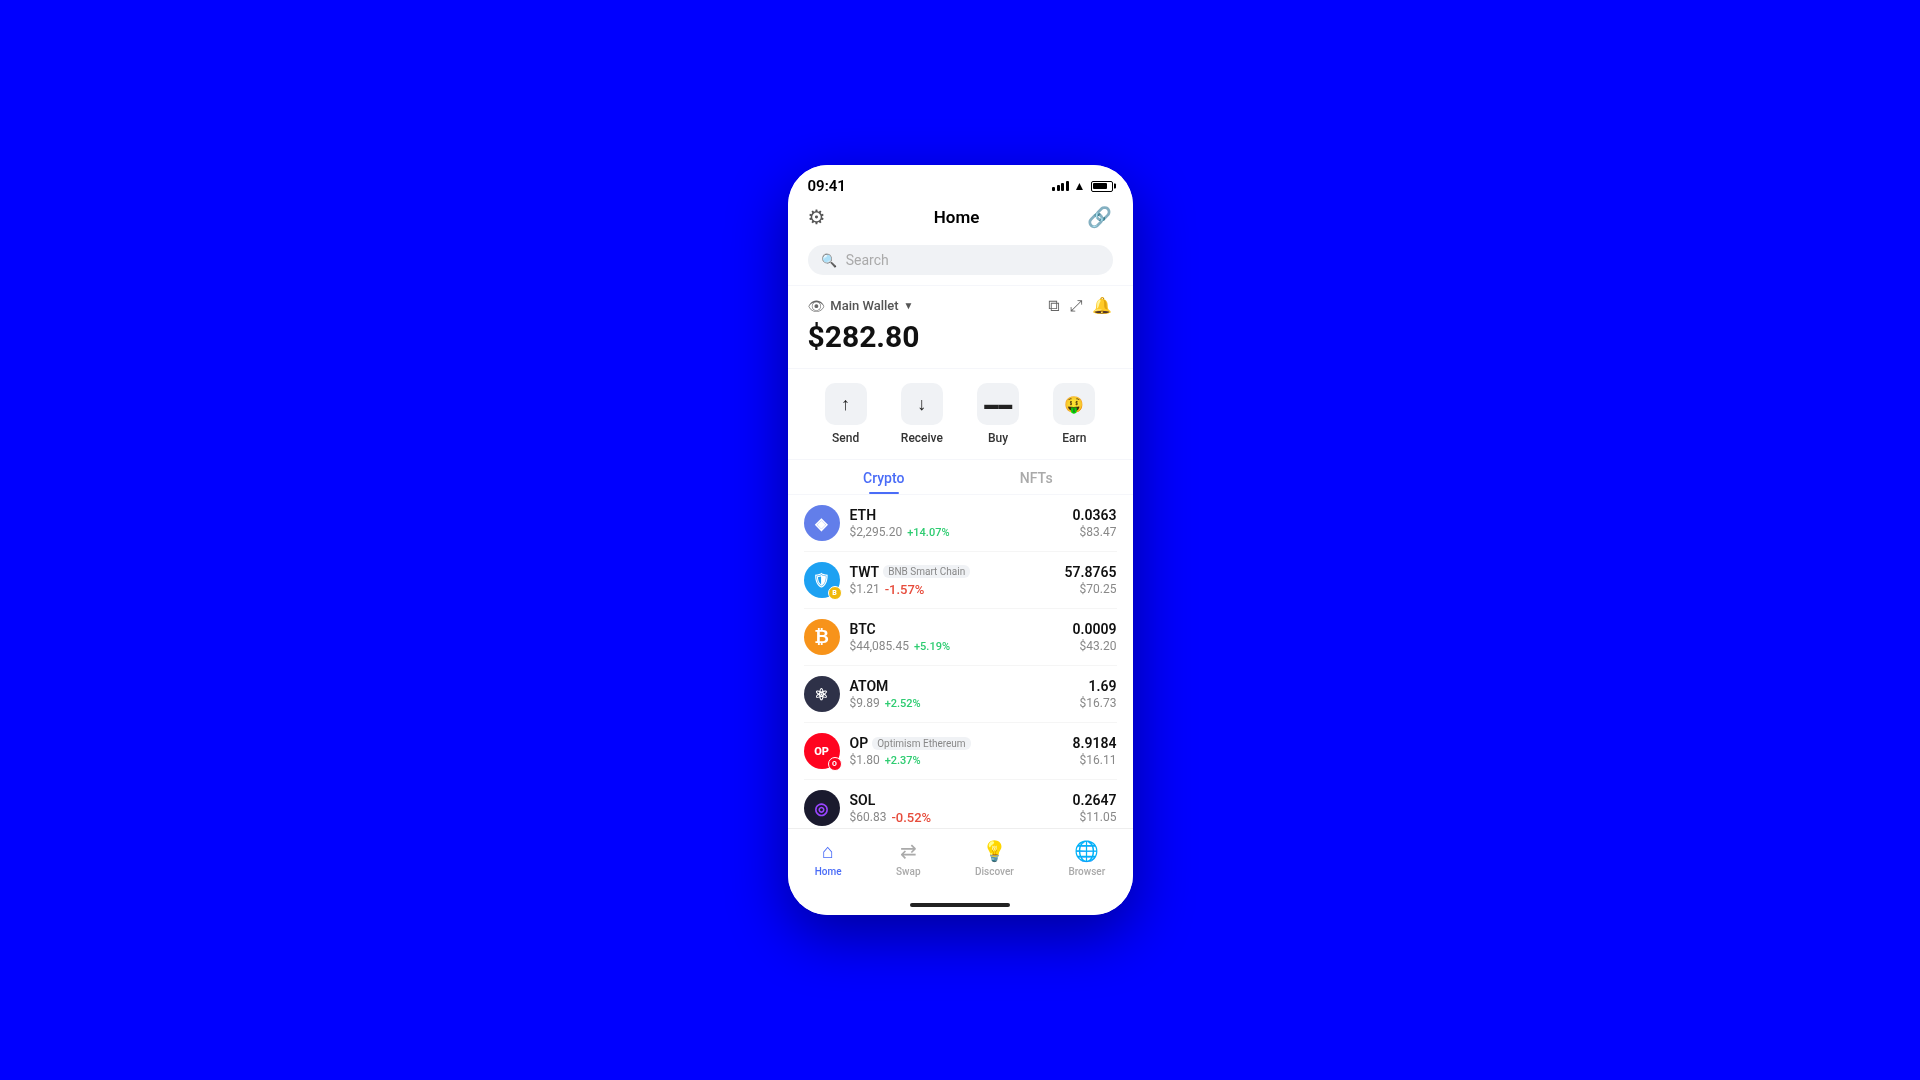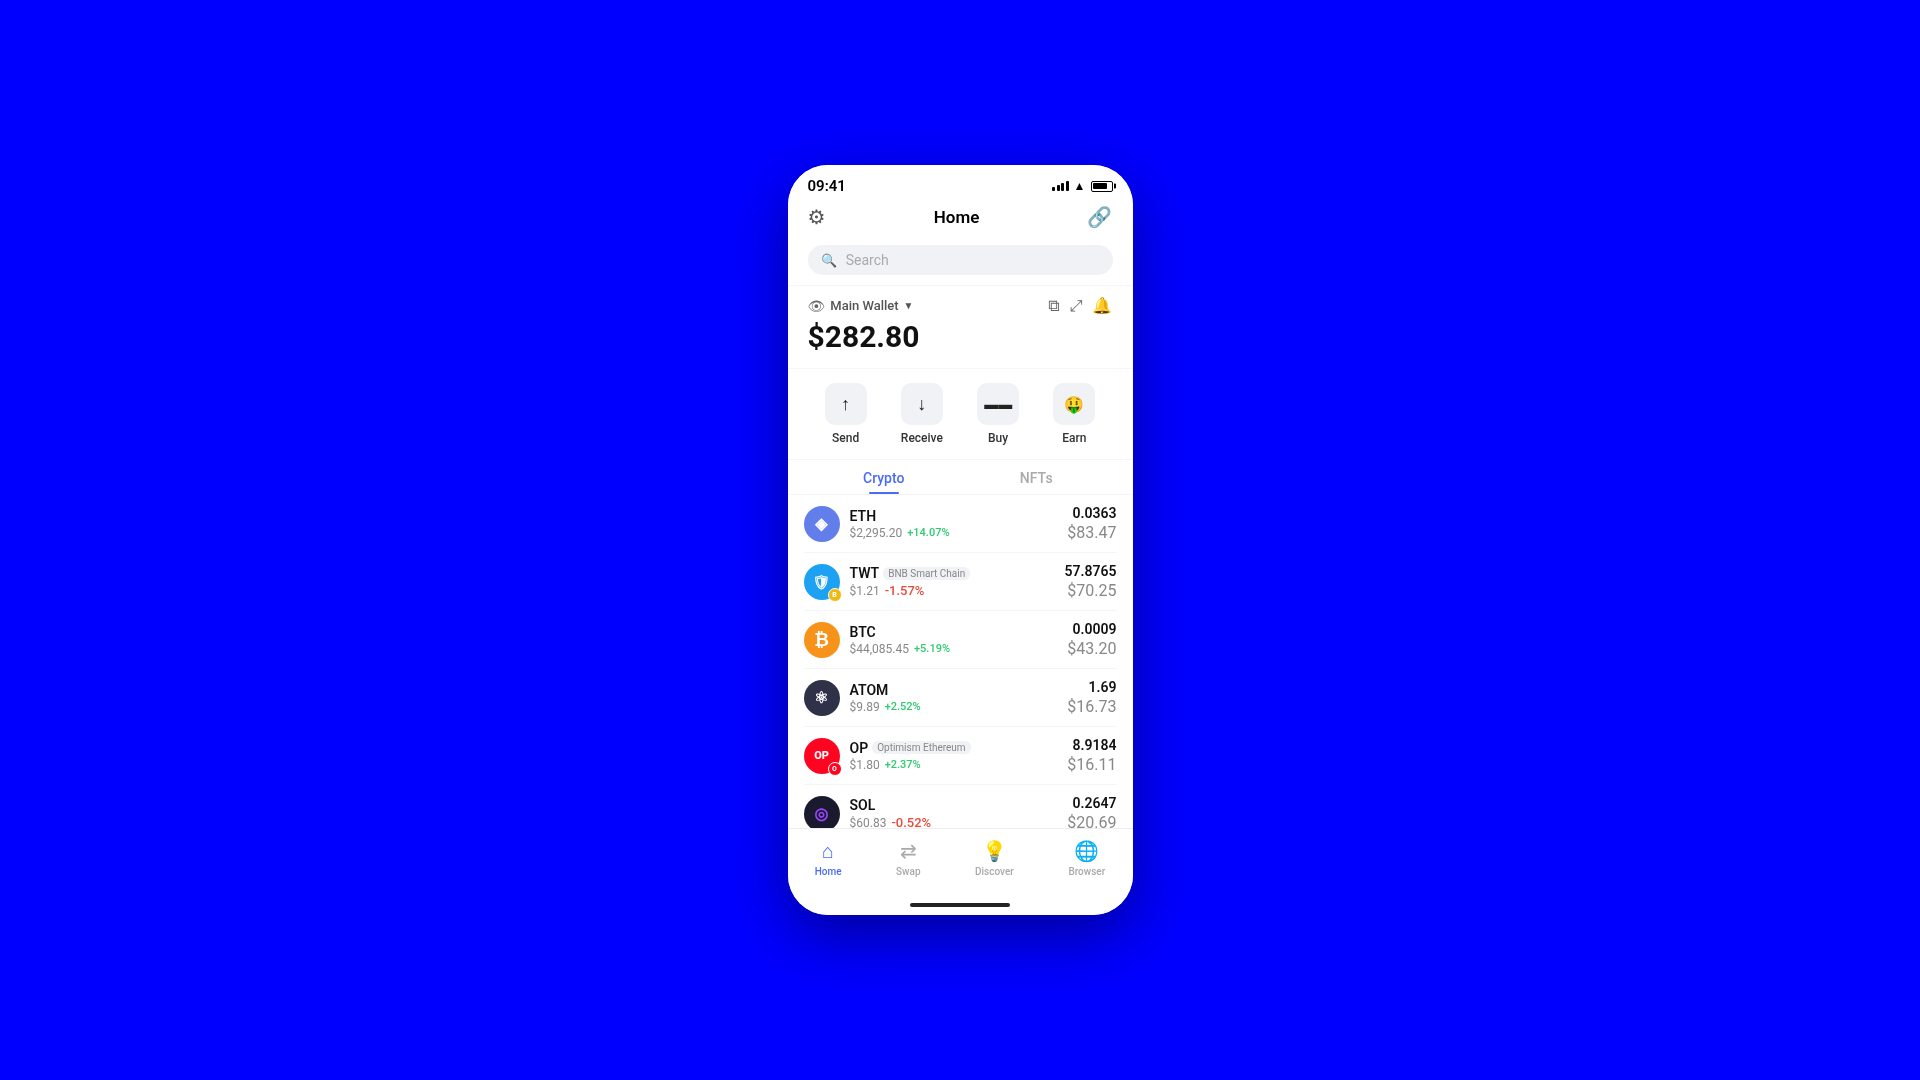--- a/index.html
+++ b/index.html
@@ -264,21 +264,21 @@
     .crypto-name-row { display: flex; align-items: center; gap: 4px; }
     .crypto-name { font-size: 14px; font-weight: 600; color: #111; }
     .crypto-chain { font-size: 10px; color: #888; background: #f0f2f5; padding: 1px 5px; border-radius: 6px; }
     .crypto-price-row { display: flex; align-items: center; gap: 5px; margin-top: 2px; }
     .crypto-price { font-size: 12px; color: #888; }
     .crypto-change-pos { font-size: 11px; color: #2ecc71; font-weight: 500; }
     .crypto-change-neg { font-size: 13px; color: #e74c3c; font-weight: 500; }
 
     .crypto-amounts { text-align: right; margin-left: 32px; }
     .crypto-amount { font-size: 14px; font-weight: 600; color: #111; }
-    .crypto-usd { font-size: 16px; color: #888; margin-top: 2px; }
+    .crypto-usd { font-size: 12px; color: #888; margin-top: 2px; }
 
     
     .bottom-nav {
       background: white;
       padding: 8px 0 20px;
       display: flex;
       justify-content: space-around;
       border-top: 1px solid #eee;
       flex-shrink: 0;
     }
@@ -484,21 +484,21 @@
         <div class="crypto-name-row">
           <span class="crypto-name">SOL</span>
         </div>
         <div class="crypto-price-row">
           <span class="crypto-price">$60.83</span>
           <span class="crypto-change-neg">-0.52%</span>
         </div>
       </div>
       <div class="crypto-amounts">
         <div class="crypto-amount">0.2647</div>
-        <div class="crypto-usd">$20.69</div>
+        <div class="crypto-usd">$11.05</div>
       </div>
     </div>
 
   </div>
 
   <div class="bottom-nav">
     <div class="nav-item">
       <span class="nav-icon active">⌂</span>
       <span class="nav-label active">Home</span>
     </div>

